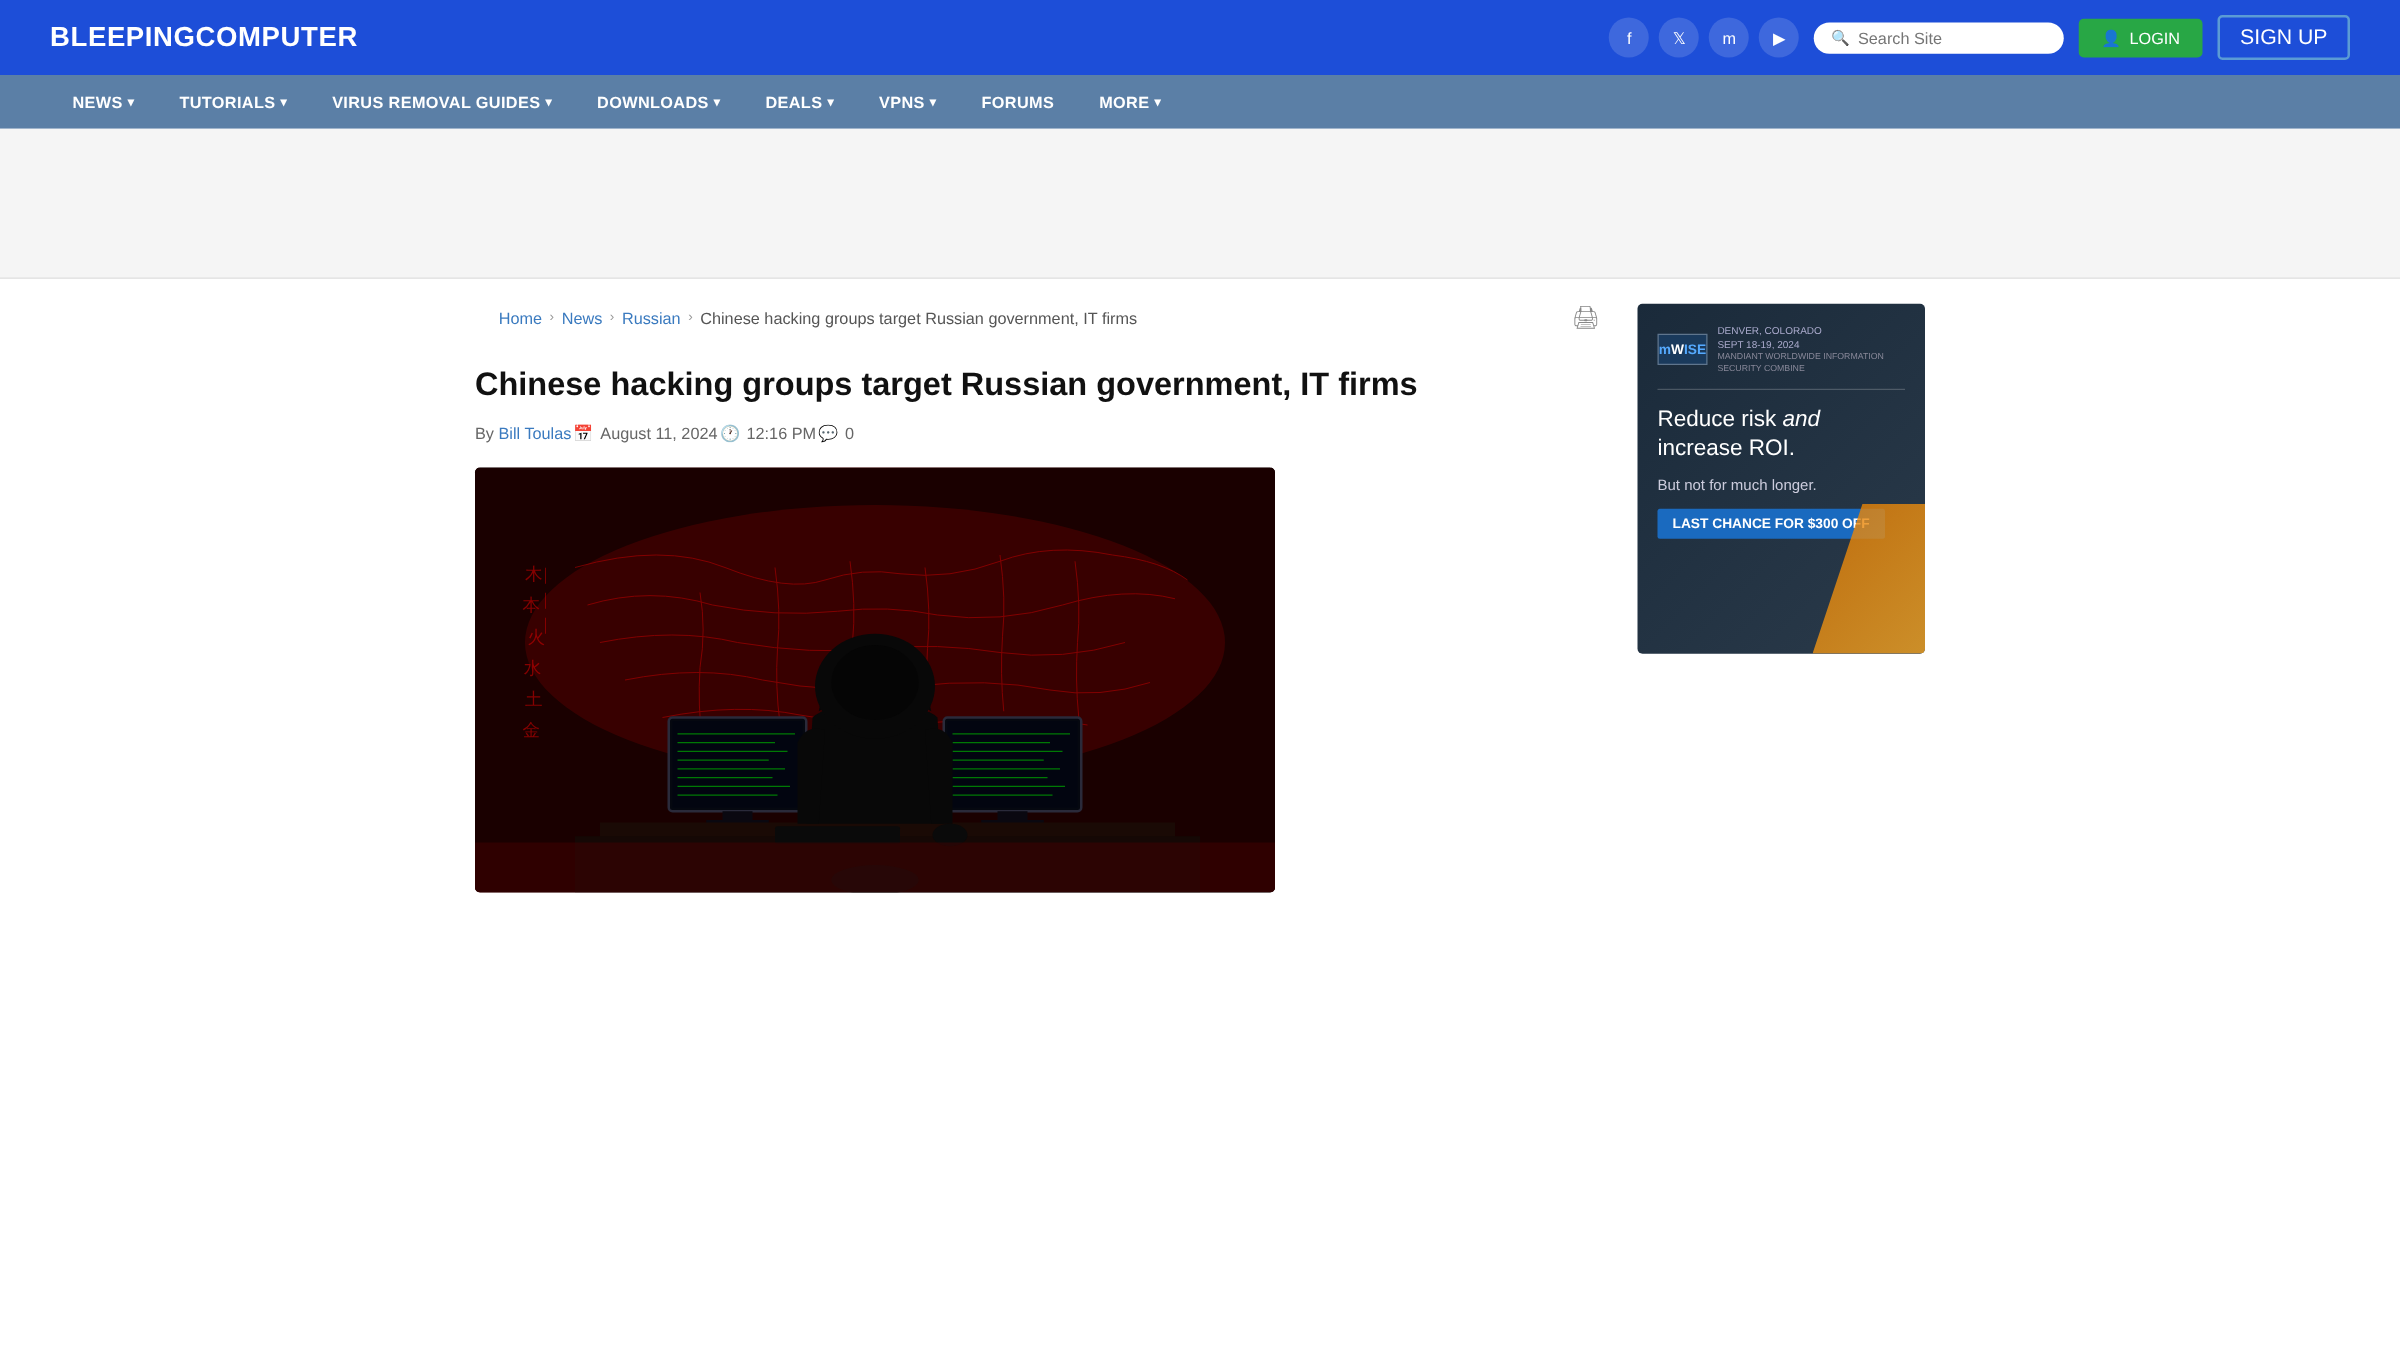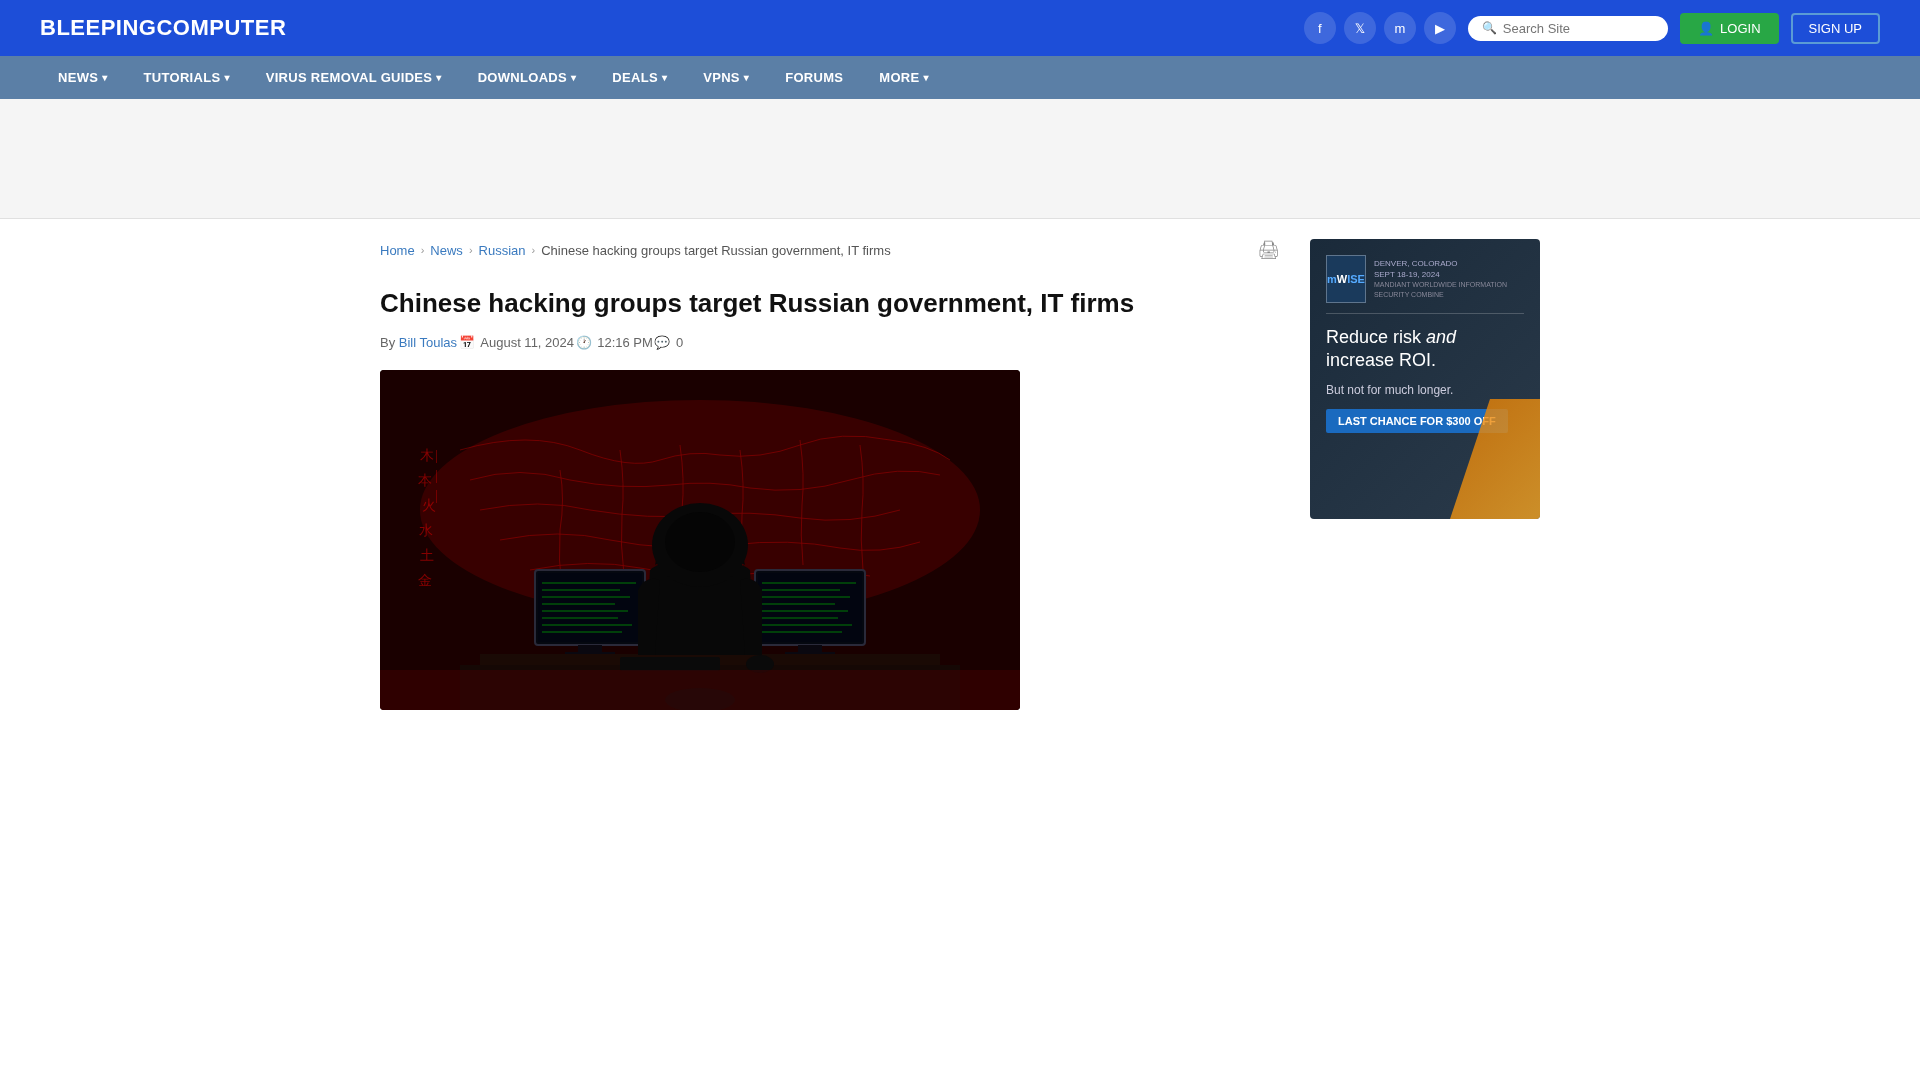--- a/index.html
+++ b/index.html
@@ -71,21 +71,21 @@
       align-items: center;
       gap: 6px;
     }
     .btn-signup {
       background: transparent;
       color: #fff;
       border: 2px solid #5b9bd5;
       padding: 6px 16px;
       border-radius: 4px;
       cursor: pointer;
-      font-size: 13px;
+      font-size: 17px;
       text-align: right;
     }
 
     
     .nav {
       background: #5b7fa6;
       display: flex;
       align-items: center;
       padding: 0 40px;
     }
@@ -129,20 +129,21 @@
     }
 
     
     .breadcrumb {
       display: flex;
       align-items: center;
       gap: 6px;
       font-size: 13px;
       margin-bottom: 16px;
       padding-bottom: 10px;
+      margin-left: 19px;
     }
     .breadcrumb a {
       color: #3a7abf;
       text-decoration: none;
     }
     .breadcrumb-sep { color: #999; font-size: 11px; }
     .breadcrumb-current { color: #555; }
     .print-icon {
       margin-left: auto;
       color: #888;
@@ -211,21 +212,21 @@
     .ad-logo-area {
       display: flex;
       align-items: center;
       gap: 8px;
       margin-bottom: 12px;
       border-bottom: 1px solid rgba(255,255,255,0.2);
       padding-bottom: 10px;
     }
     .ad-logo-box {
       width: 40px;
-      height: 48px;
+      height: 25px;
       background: #1a3a5c;
       border: 1px solid rgba(255,255,255,0.3);
       display: flex;
       align-items: center;
       justify-content: center;
       font-size: 8px;
       color: #7ab;
       font-weight: bold;
     }
     .ad-location {

